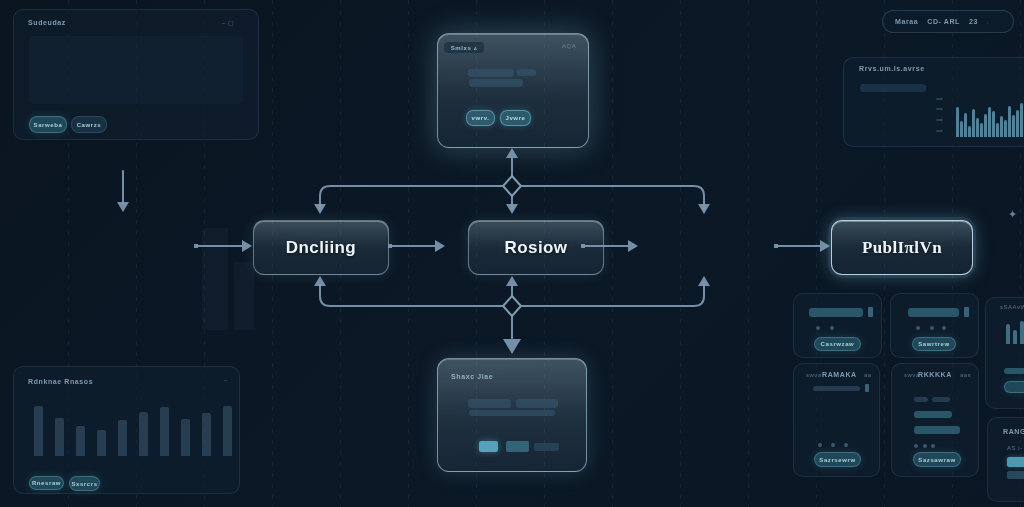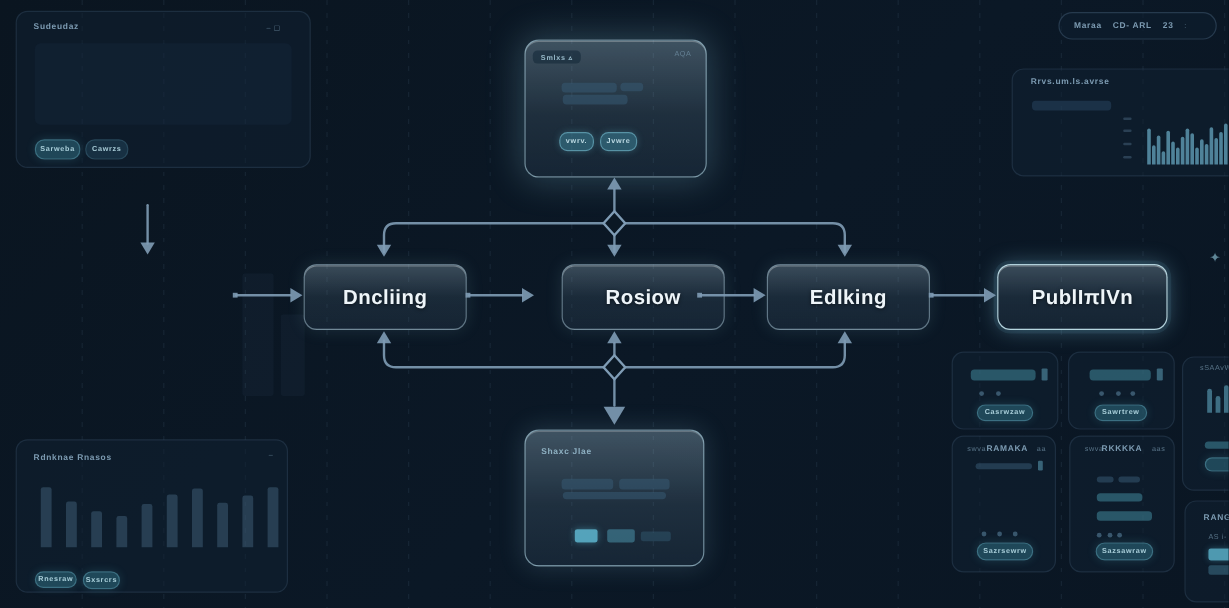--- a/index.html
+++ b/index.html
@@ -58,21 +58,21 @@
 
   
   .flow-box{position:absolute;top:220px;height:53px;border-radius:11px;
     background:linear-gradient(180deg,rgba(160,188,204,0.32),rgba(92,120,140,0.20) 50%,rgba(48,70,90,0.28));
     border:1px solid rgba(175,205,220,0.48);
     box-shadow:0 0 14px rgba(140,195,215,0.14), inset 0 1px 0 rgba(255,255,255,0.30);
     display:flex;align-items:center;justify-content:center;cursor:pointer;}
   .flow-box .lbl{font-size:17px;font-weight:700;letter-spacing:.4px;color:#eef5f9;
     text-shadow:0 1px 3px rgba(0,0,0,0.55);}
   .flow-box.bright{border-color:rgba(205,238,248,0.85);
-    box-shadow:0 0 18px rgba(140,215,240,0.35),0 0 0 3px rgba(120,190,215,0.10), inset 0 1px 0 rgba(255,255,255,0.35);}
+    box-shadow:0 0 18px rgba(140,215,240,0.35),0 0 0 3px rgba(120,190,215,0.10), inset 0 1px 0 rgba(255,255,255,0.35);font-family:Liberation Serif, serif;}
 
   .connectors{position:absolute;left:0;top:0;pointer-events:none;}
   .sparkle{position:absolute;font-size:11px;color:rgba(165,225,245,0.55);}
   .topbar{position:absolute;left:882px;top:10px;width:132px;height:23px;border-radius:12px;
     background:rgba(14,30,46,0.6);border:1px solid rgba(130,170,205,0.22);
     display:flex;align-items:center;gap:9px;padding:0 12px;box-sizing:border-box;}
 </style>
 </head>
 <body>
 
@@ -192,23 +192,20 @@
     <div class="block" style="left:41px;top:82px;width:19px;height:11px;background:rgba(95,185,210,0.85);box-shadow:0 0 6px rgba(95,200,225,0.4);"></div>
     <div class="block" style="left:68px;top:82px;width:23px;height:11px;background:rgba(75,145,170,0.55);"></div>
     <div class="block" style="left:96px;top:84px;width:25px;height:8px;background:rgba(60,110,135,0.35);"></div>
   </div>
 
   <div class="flow-box" style="left:253px;width:134px;">
     <span class="lbl">Dncliing</span>
   </div>
   <div class="flow-box" style="left:448px;width:134px;margin-left:20px;">
     <span class="lbl">Rosiow</span>
-  </div>
-  <div class="flow-box" style="left:639px;width:134px;">
-    <span class="lbl">Edlking</span>
   </div>
   <div class="flow-box bright" style="left:831px;width:140px;">
     <span class="lbl">PublIπlVn</span>
   </div>
 
   <svg class="connectors" width="1024" height="507" viewBox="0 0 1024 507">
     <g stroke="#7f9cb5" stroke-width="2" fill="none" stroke-linecap="round" opacity="0.9">
 
       <path d="M123,171 V203"></path>
 

